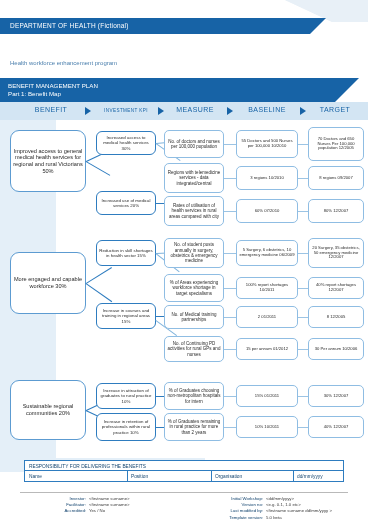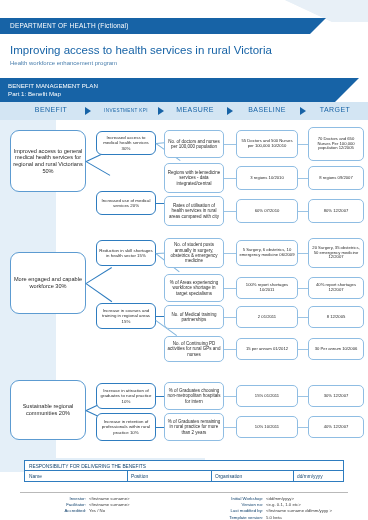--- a/index.html
+++ b/index.html
@@ -135,21 +135,20 @@
 
 <div class="page">
 
   <div class="corner-wash"></div>
 
   <div class="dept-bar">
     <span>DEPARTMENT OF HEALTH  (Fictional)</span>
     <div class="tri"></div>
   </div>
 
-  <div class="doc-title">Improving access to health services in rural Victoria</div>
   <div class="doc-sub">Health workforce enhancement program</div>
 
   <div class="plan-bar">
     <span class="l1">BENEFIT MANAGEMENT PLAN</span>
     <span class="l2">Part 1: Benefit Map</span>
     <div class="tri"></div>
   </div>
 
   <div class="col-band">
     <div class="hdr" style="left:8px;width:86px;">BENEFIT</div>

